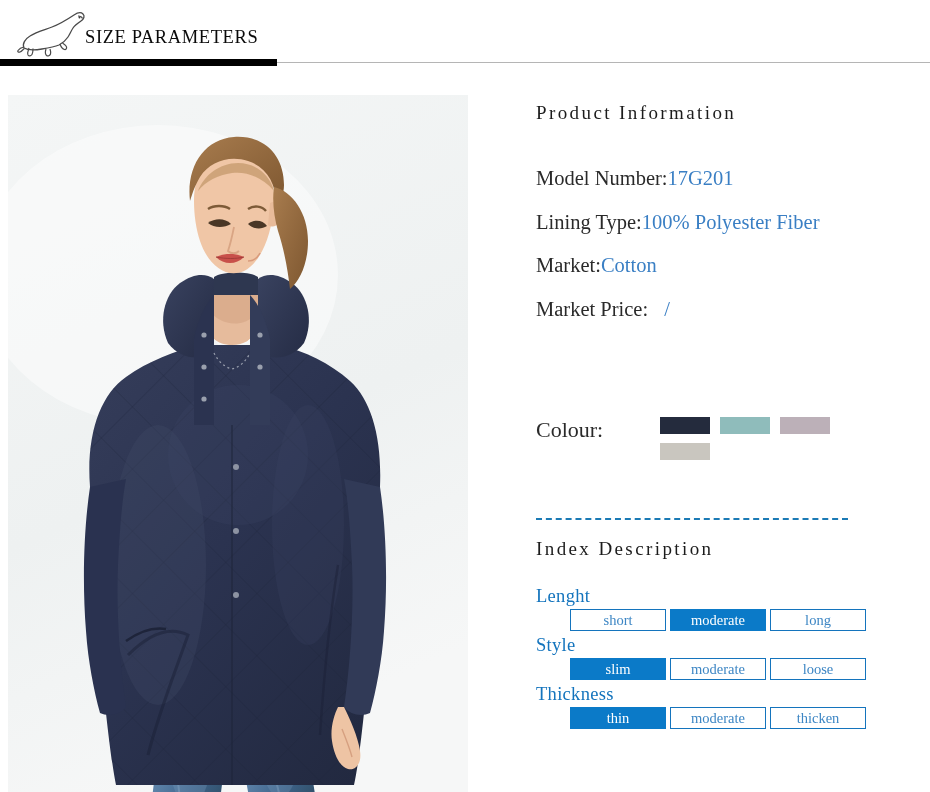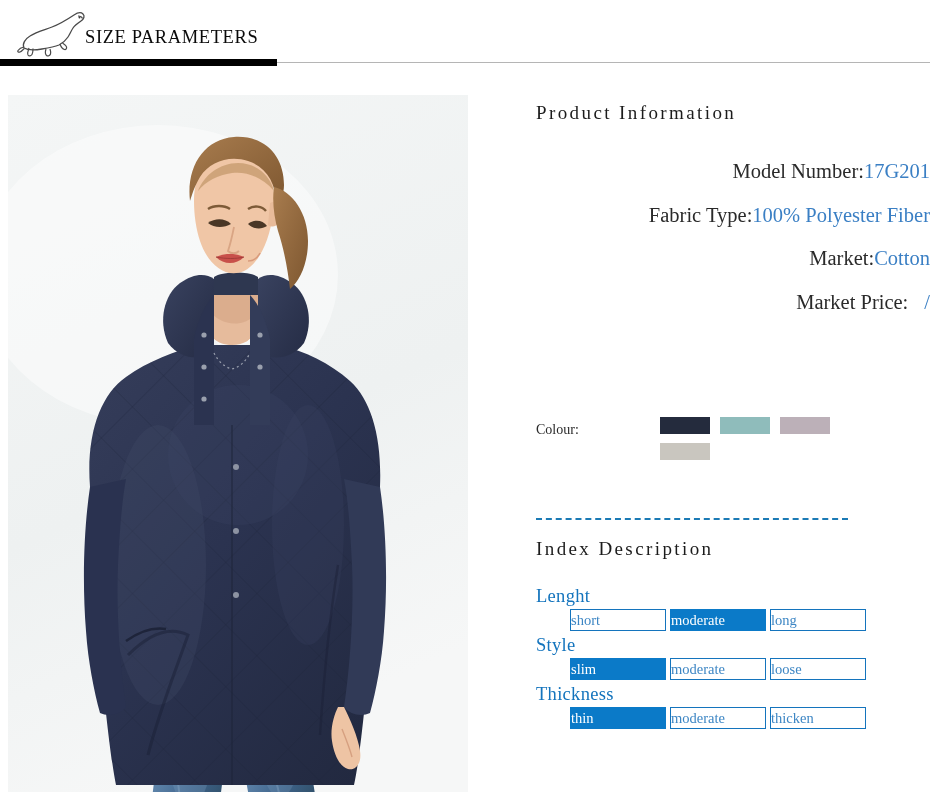--- a/index.html
+++ b/index.html
@@ -92,23 +92,22 @@
     letter-spacing: 2.4px;
     line-height: 1;
     white-space: nowrap;
   }
 
   #product-info-title { position: absolute; left: 2px; top: 8px; }
 
   .spec-list {
     position: absolute;
     left: 2px;
-    top: 55px;
+    top: 62px;
     width: 394px;
-    text-align: right;
   }
 
   .spec-row {
     height: 43.5px;
     line-height: 43.5px;
     font-size: 20.5px;
     white-space: nowrap;
   }
 
   .spec-label { color: #2a2a2a; }
@@ -119,21 +118,21 @@
   .colour-row {
     position: absolute;
     left: 2px;
     top: 322px;
     width: 394px;
   }
 
   .colour-label {
     position: absolute;
     left: 0; top: 0;
-    font-size: 14px;
+    font-size: 22px;
     line-height: 26px;
     color: #2a2a2a;
   }
 
   .swatch-wrap {
     position: absolute;
     left: 124px;
     top: 0;
     width: 270px;
   }
@@ -185,21 +184,21 @@
     display: flex;
     gap: 4px;
     padding-left: 34px;
     margin-top: 1px;
   }
 
   .option {
     width: 96px;
     height: 22px;
     line-height: 20px;
-    text-align: left;
+    text-align: center;
     font-size: 14.5px;
     border: 1px solid #1474bd;
     color: #3d86c4;
     background: #ffffff;
     white-space: nowrap;
   }
 
   .option.selected {
     background: #0b7ac8;
     border-color: #0b7ac8;
@@ -384,21 +383,21 @@
 
     <div class="section-title" id="product-info-title">Product Information</div>
 
     <div class="spec-list">
 
       <div class="spec-row">
         <span class="spec-label">Model Number:</span><span class="spec-value">17G201</span>
       </div>
 
       <div class="spec-row">
-        <span class="spec-label">Fabric Type:</span><span class="spec-value">100% Polyester Fiber</span>
+        <span class="spec-label">Lining Type:</span><span class="spec-value">100% Polyester Fiber</span>
       </div>
 
 
       <div class="spec-row">
         <span class="spec-label">Market:</span><span class="spec-value">Cotton</span>
       </div>
 
 
       <div class="spec-row">
         <span class="spec-label">Market Price:</span><span class="spec-value gap">/</span>

